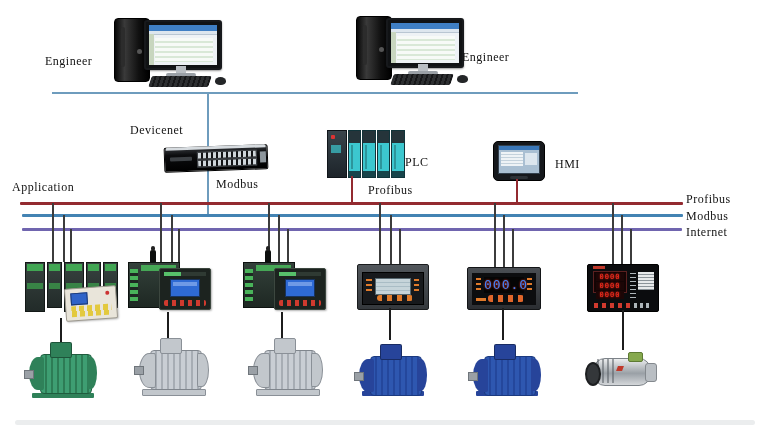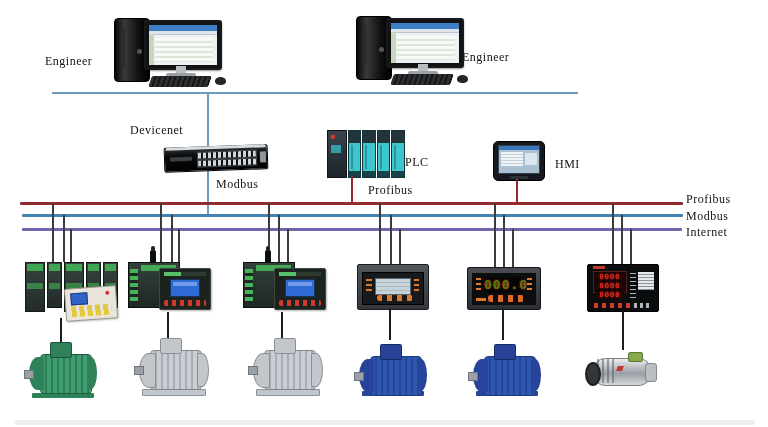--- a/index.html
+++ b/index.html
@@ -103,22 +103,22 @@
   .dev4 .marks{position:absolute;left:3px;top:6px;width:6px;height:14px;
         background:repeating-linear-gradient(180deg,#e07a2a 0 2px,transparent 2px 5px);}
   .dev4 .side{position:absolute;right:4px;top:6px;width:5px;height:12px;
         background:repeating-linear-gradient(180deg,#e07a2a 0 2px,transparent 2px 5px);}
   .dev4 .btns{position:absolute;left:14px;bottom:3px;width:36px;height:6px;
         background:repeating-linear-gradient(90deg,#e07a2a 0 5px,transparent 5px 10px);border-radius:3px;}
 
   
   .dev5{position:absolute;left:467px;top:267px;width:72px;height:41px;background:linear-gradient(180deg,#4a4e53,#2b2e32);border:1px solid #131517;border-radius:2px;}
   .dev5 .inner{position:absolute;left:4px;top:5px;right:4px;bottom:4px;background:#0c0d0f;}
-  .dev5 .seg{position:absolute;left:12px;top:4px;width:40px;height:16px;background:#050505;color:#4d7c0f;
-        font-family:"DejaVu Sans Mono",monospace;font-size:13px;font-weight:bold;text-align:center;line-height:16px;letter-spacing:1px;text-shadow:0 0 2px #ff2e1e;}
+  .dev5 .seg{position:absolute;left:12px;top:4px;width:40px;height:16px;background:#050505;color:#3b82f6;
+        font-family:"DejaVu Sans Mono",monospace;font-size:13px;font-weight:normal;text-align:center;line-height:16px;letter-spacing:1px;text-shadow:0 0 2px #ff2e1e;}
   .dev5 .marksL{position:absolute;left:4px;top:5px;width:5px;height:14px;
         background:repeating-linear-gradient(180deg,#e07a2a 0 2px,transparent 2px 5px);}
   .dev5 .marksR{position:absolute;right:4px;top:5px;width:5px;height:14px;
         background:repeating-linear-gradient(180deg,#e07a2a 0 2px,transparent 2px 5px);}
   .dev5 .btns{position:absolute;left:16px;bottom:3px;width:36px;height:7px;
         background:repeating-linear-gradient(90deg,#e0662a 0 5px,transparent 5px 10px);border-radius:3px;}
   .dev5 .logo{position:absolute;left:4px;bottom:4px;width:10px;height:3px;background:#e07a2a;}
 
   
   .dev6{position:absolute;left:587px;top:264px;width:70px;height:46px;background:#0b0c0e;border:1px solid #000;border-radius:2px;}
@@ -239,20 +239,21 @@
     <div class="scr">
         <div class="t"></div>
         <div class="w"></div>
         <div class="w2"></div>
       </div>
     <div class="chin"></div>
   </div>
   <div class="label" style="left:555px;top:158px;">HMI</div>
   <div class="redlink" style="left:516px;top:179px;height:24px;"></div>
 
+  <div class="label" style="left:12px;top:181px;">Application</div>
   <div class="bus red" style="left:20px;top:202px;width:663px;"></div>
   <div class="bus blue" style="left:22px;top:214px;width:661px;"></div>
   <div class="bus purple" style="left:22px;top:228px;width:660px;"></div>
   <div class="label" style="left:686px;top:193px;">Profibus</div>
   <div class="label" style="left:686px;top:210px;">Modbus</div>
   <div class="label" style="left:686px;top:226px;">Internet</div>
 
   <div>
     <div class="drop" style="left:52px;top:203px;height:59px;"></div>
     <div class="drop" style="left:63px;top:215px;height:47px;"></div>

